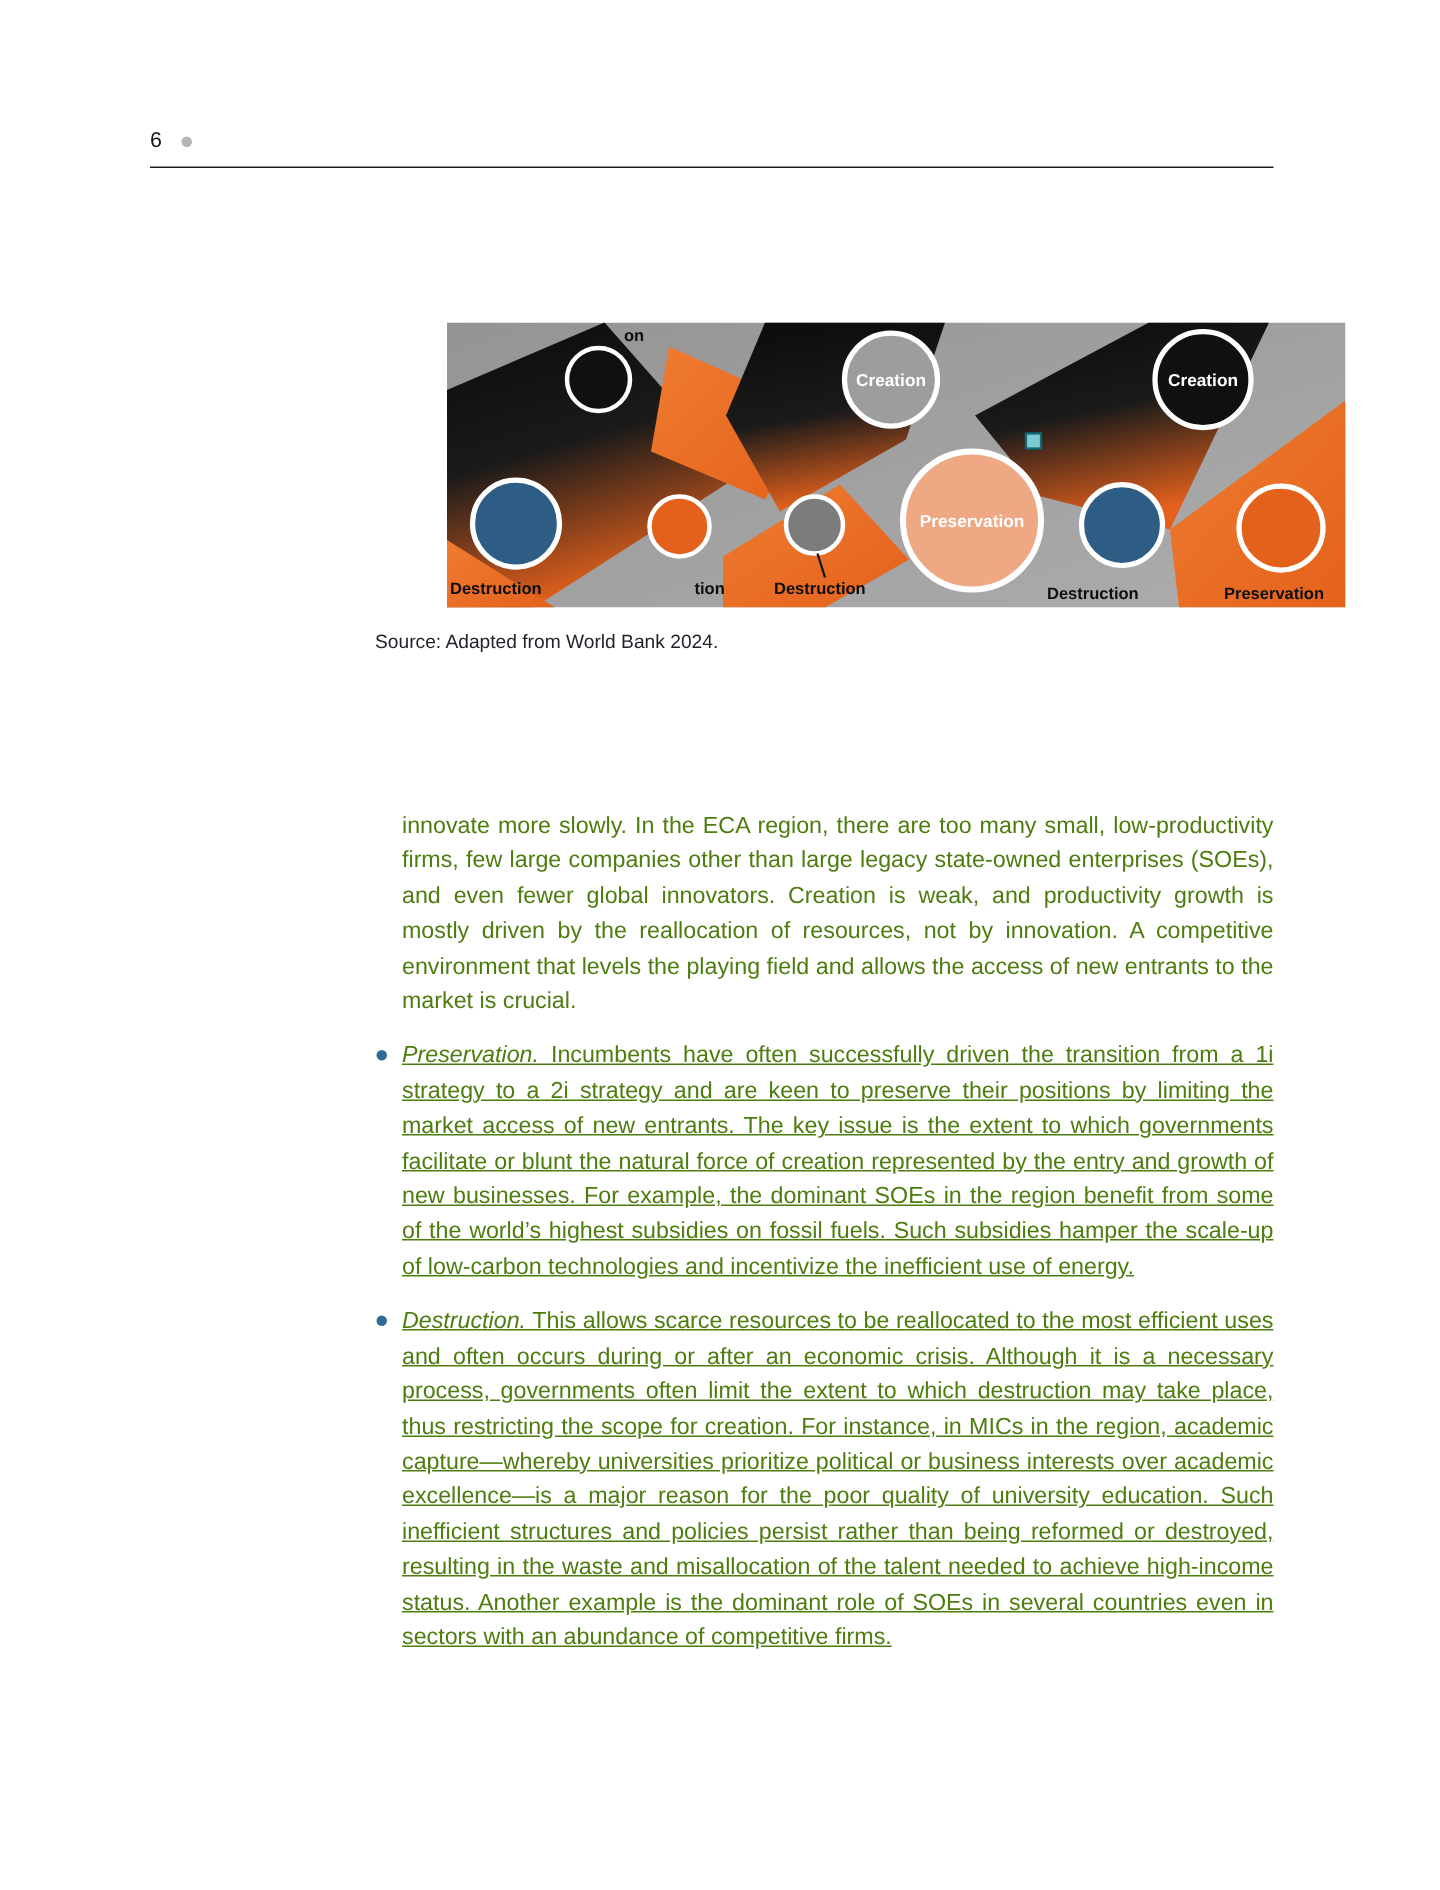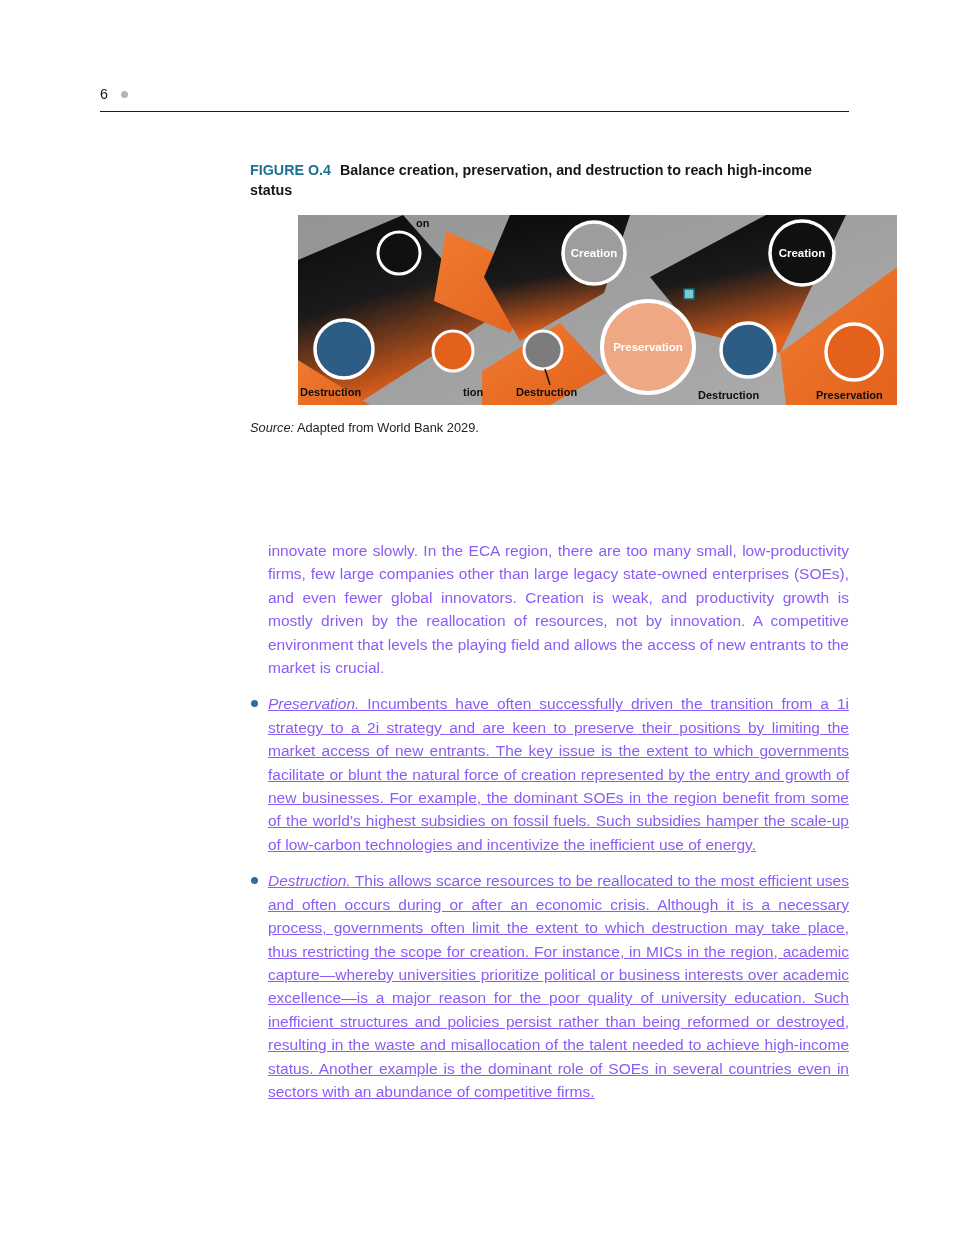--- a/index.html
+++ b/index.html
@@ -14,25 +14,25 @@
             font-size:14.3px; color:#14161a; }
   .hleft { display:flex; align-items:center; gap:13px; }
   .hdot { width:7px; height:7px; border-radius:50%; background:#b5b5b5; }
 
   
   .fig-caption { position:absolute; left:250px; top:161px; width:599px;
                  font-size:14.3px; font-weight:bold; line-height:19.5px; color:#14161a; }
   .fig-label { color:var(--accent,#1a7291); margin-right:9px; }
   .fig-art { position:absolute; left:250px; top:215px; width:522px; height:190px;padding-left:48px; }
   .fig-source { position:absolute; left:250px; top:420px; font-size:12.8px; color:#20242a; }
-  .src-label { font-style:italic; }
+  .src-label { }
 
   
   .body-text { position:absolute; left:250px; top:539px; width:599px;
-               font-size:15.5px; line-height:23.4px; color:#8b5cf6; text-align:justify; }
+               font-size:15.5px; line-height:23.4px; color:#4d7c0f; text-align:justify; }
   .para { padding-left:18px; }
   .bullet { position:relative; padding-left:18px; margin-top:13px;text-decoration:underline; }
   .bdot { position:absolute; left:1px; top:8px; width:7px; height:7px;
           border-radius:50%; background:var(--bullet,#2d6f94); }
   .lead { font-style:italic; }
 
   
   .st-bg1 { stop-color:var(--gray_bg1,#949494); }
   .st-bg2 { stop-color:var(--gray_bg2,#adadad); }
   .st-black { stop-color:var(--black_band,#0b0b0b); }
@@ -55,23 +55,20 @@
 
 <div class="page">
 
   <div class="header">
     <div class="hleft">
       <span>6</span>
       <span class="hdot"></span>
     </div>
   </div>
 
-  <div class="fig-caption">
-    <span class="fig-label">FIGURE O.4</span><span>Balance creation, preservation, and destruction to reach high-income status</span>
-  </div>
 
   <div class="fig-art">
     <svg width="599" height="190" viewBox="0 0 599 190" preserveAspectRatio="none">
       <defs>
         <linearGradient id="gBg" x1="0" y1="0" x2="1" y2="1">
           <stop offset="0" class="st-bg1"></stop>
             <stop offset="1" class="st-bg2"></stop>
         </linearGradient>
         <linearGradient id="gBand" x1="0" y1="0" x2="0.3" y2="1">
           <stop offset="0" class="st-black"></stop>
@@ -124,21 +121,21 @@
       <text x="350" y="136" text-anchor="middle" class="figtext-w">Preservation</text>
       <text x="218" y="181" class="figtext">Destruction</text>
 
       <text x="504" y="42" text-anchor="middle" class="figtext-w">Creation</text>
       <text x="400" y="184" class="figtext">Destruction</text>
       <text x="518" y="184" class="figtext">Preservation</text>
     </svg>
   </div>
 
   <div class="fig-source">
-    <span class="src-label">Source:</span><span> Adapted from World Bank 2029.</span>
+    <span class="src-label">Source:</span><span> Adapted from World Bank 2024.</span>
   </div>
 
   <div class="body-text">
     <p class="para">innovate more slowly. In the ECA region, there are too many small, low-productivity firms, few large companies other than large legacy state-owned enterprises (SOEs), and even fewer global innovators. Creation is weak, and productivity growth is mostly driven by the reallocation of resources, not by innovation. A competitive environment that levels the playing field and allows the access of new entrants to the market is crucial.</p>
 
     <div class="bullet">
       <span class="bdot"></span>
       <span class="lead">Preservation.</span><span> Incumbents have often successfully driven the transition from a 1i strategy to a 2i strategy and are keen to preserve their positions by limiting the market access of new entrants. The key issue is the extent to which governments facilitate or blunt the natural force of creation represented by the entry and growth of new businesses. For example, the dominant SOEs in the region benefit from some of the world’s highest subsidies on fossil fuels. Such subsidies hamper the scale-up of low-carbon technologies and incentivize the inefficient use of energy.</span>
     </div>
 

